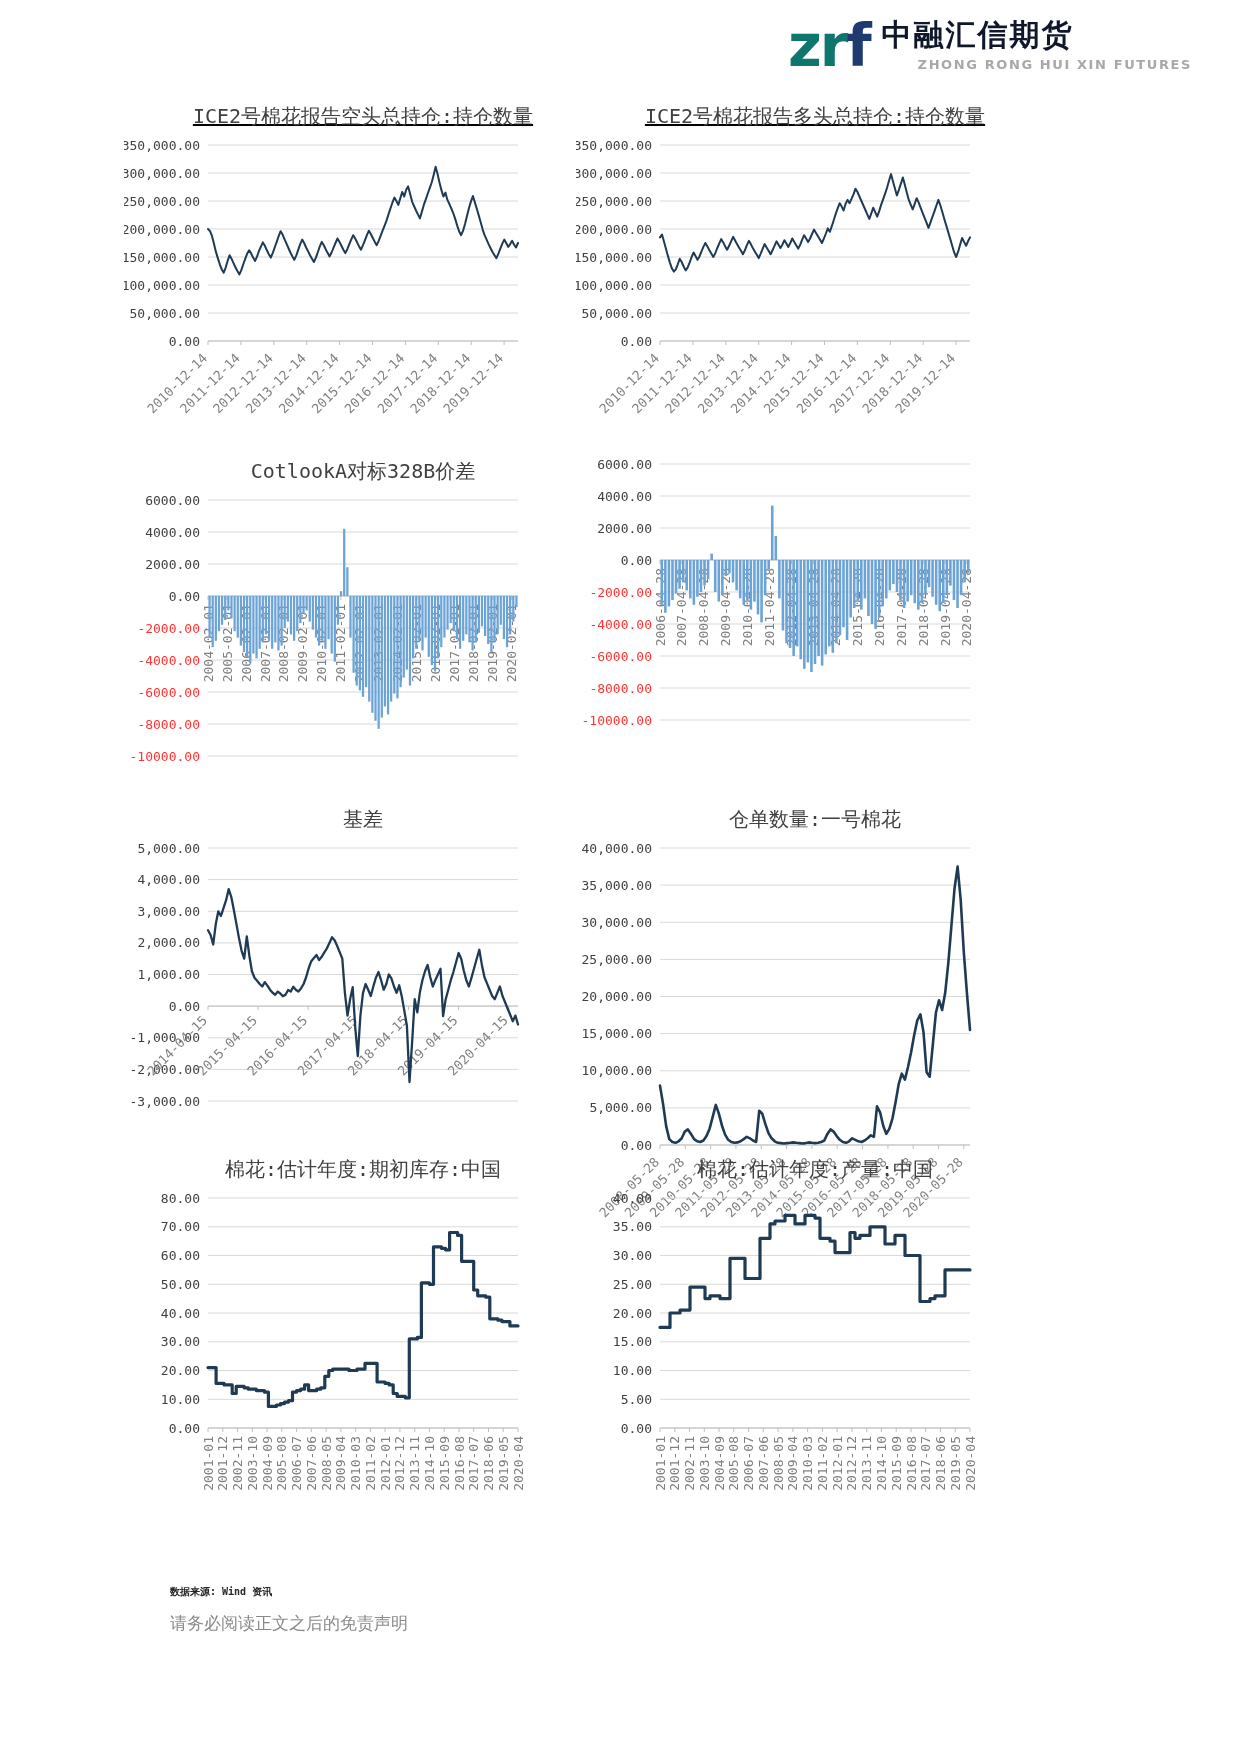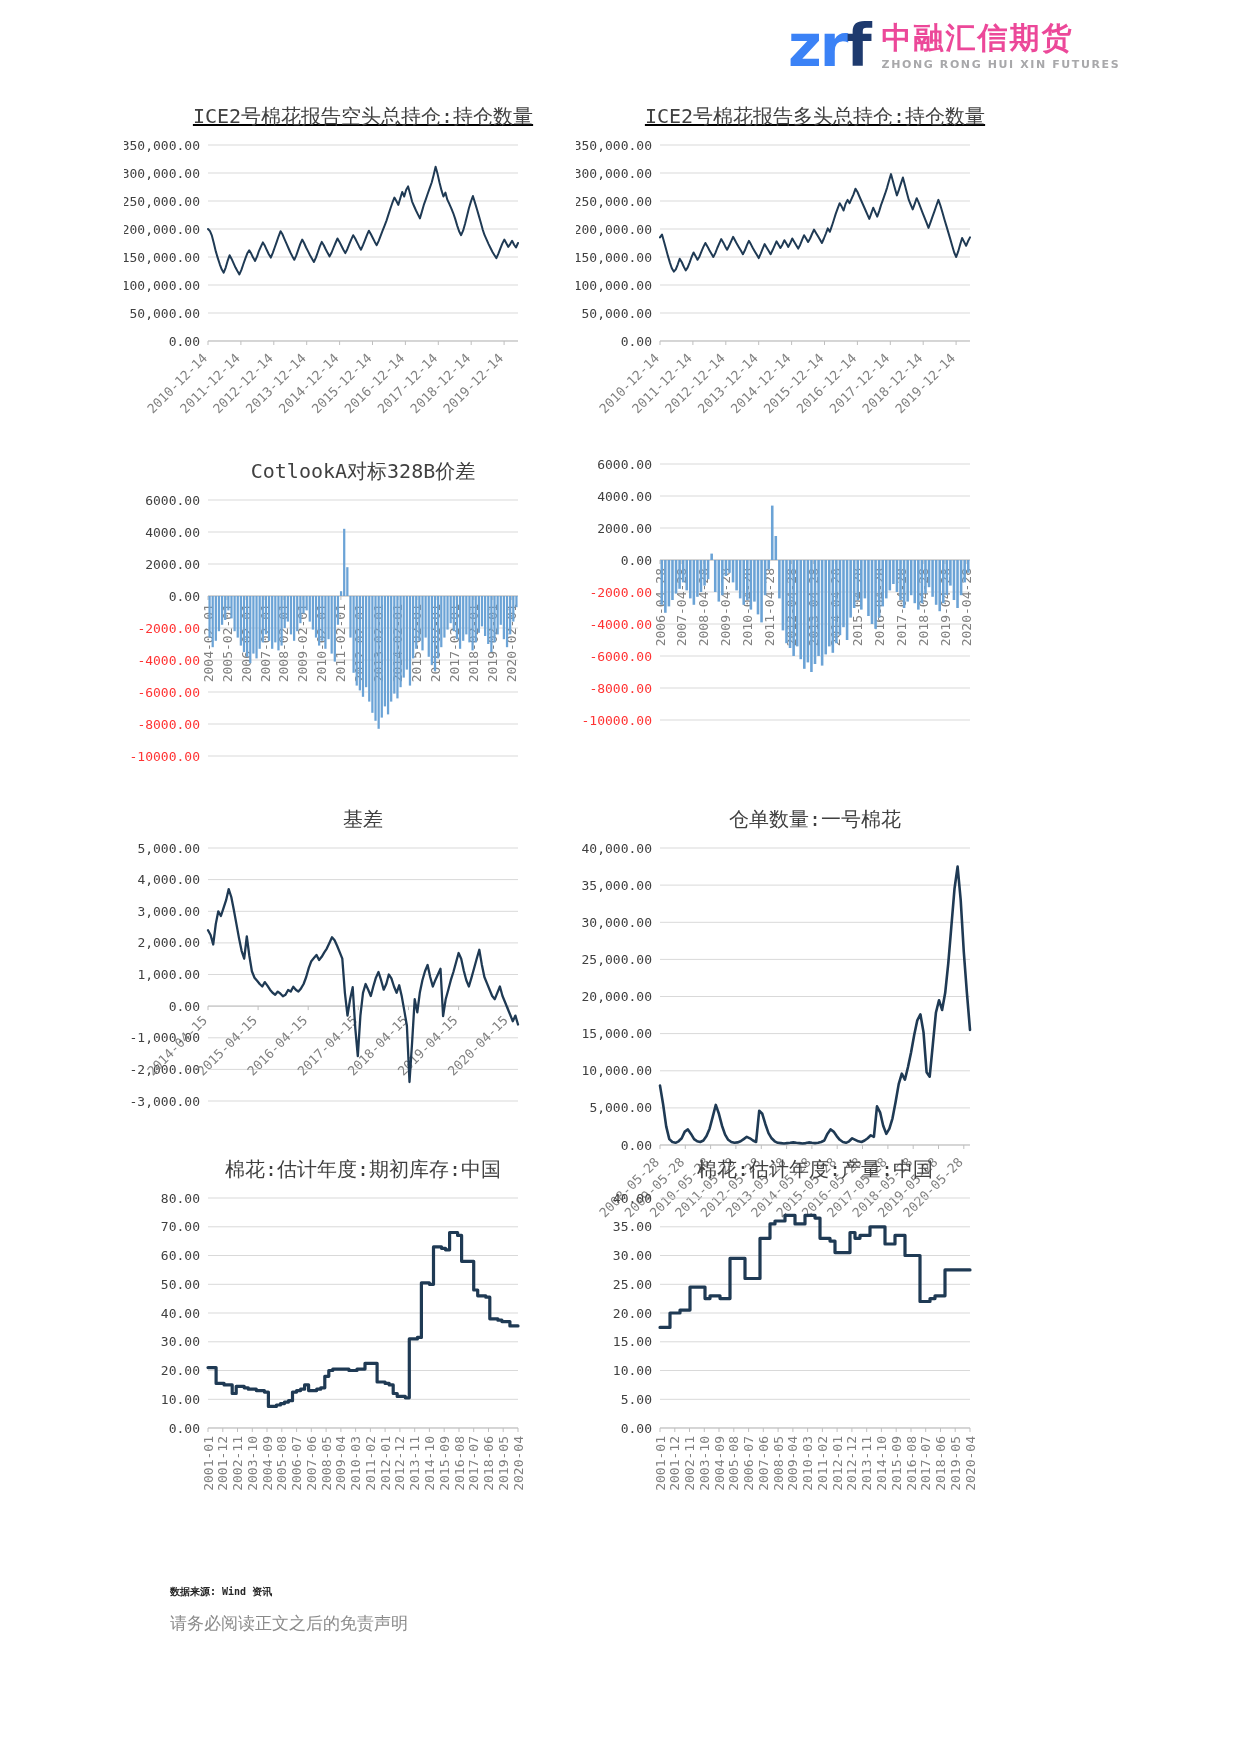--- a/index.html
+++ b/index.html
@@ -1,23 +1,23 @@
 <!DOCTYPE html>
 <html><head>
 <meta charset="utf-8">
 <style>
   html,body{margin:0;padding:0;background:#ffffff;}
   .page{position:relative;width:1240px;height:1753px;background:#fff;overflow:hidden;
         font-family:"DejaVu Sans",sans-serif;}
   .logo{position:absolute;left:788px;top:16px;display:flex;align-items:center;gap:12px;}
   .logo-mark{font-family:"DejaVu Sans",sans-serif;font-weight:bold;font-size:58px;line-height:60px;letter-spacing:-2px;}
-  .logo-mark .zr{color:#3b82f6;}
+  .logo-mark .zr{color:#0f766e;}
   .logo-mark .f{color:#1e3a6e;}
-  .logo-text .cn{font-size:30px;font-weight:bold;color:#ec4899;letter-spacing:2px;line-height:34px;font-family:Liberation Sans, sans-serif;}
-  .logo-text .en{font-size:11px;font-weight:bold;color:#a8a8aa;letter-spacing:1.6px;margin-top:3px;font-family:"DejaVu Sans",sans-serif;}
+  .logo-text .cn{font-size:30px;font-weight:bold;color:#0f172a;letter-spacing:2px;line-height:34px;font-family:Liberation Mono, monospace;}
+  .logo-text .en{font-size:13px;font-weight:bold;color:#a8a8aa;letter-spacing:1.6px;margin-top:3px;font-family:"DejaVu Sans",sans-serif;margin-left:36px;}
   .chart{position:absolute;width:420px;}
   .chart-title{width:420px;box-sizing:border-box;padding-left:58px;text-align:center;
       font-size:20px;color:#404040;font-family:"DejaVu Sans Mono","DejaVu Sans",monospace;
       height:30px;line-height:26px;margin-bottom:6px;white-space:nowrap;}
   .chart-canvas{width:420px;}
   .col-l{left:124px;} .col-r{left:576px;}
   .row-1{top:103px;text-decoration:underline;} .row-2{top:458px;} .row-3{top:806px;} .row-4{top:1156px;}
   .footer-source{position:absolute;left:170px;top:1585px;font-size:10px;font-weight:600;color:#262626;
       font-family:"DejaVu Sans Mono","DejaVu Sans",monospace;}
   .footer-disclaimer{position:absolute;left:170px;top:1612px;font-size:17px;color:#8a8a8a;

